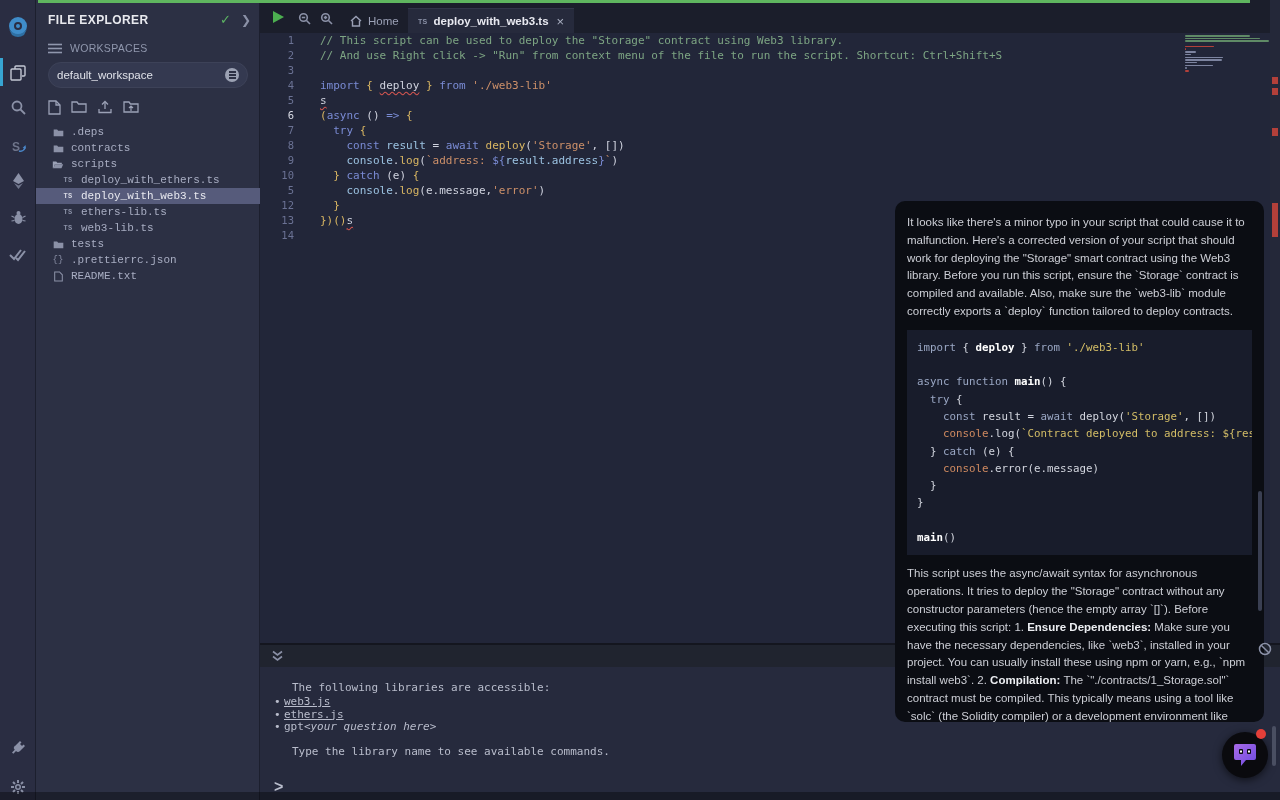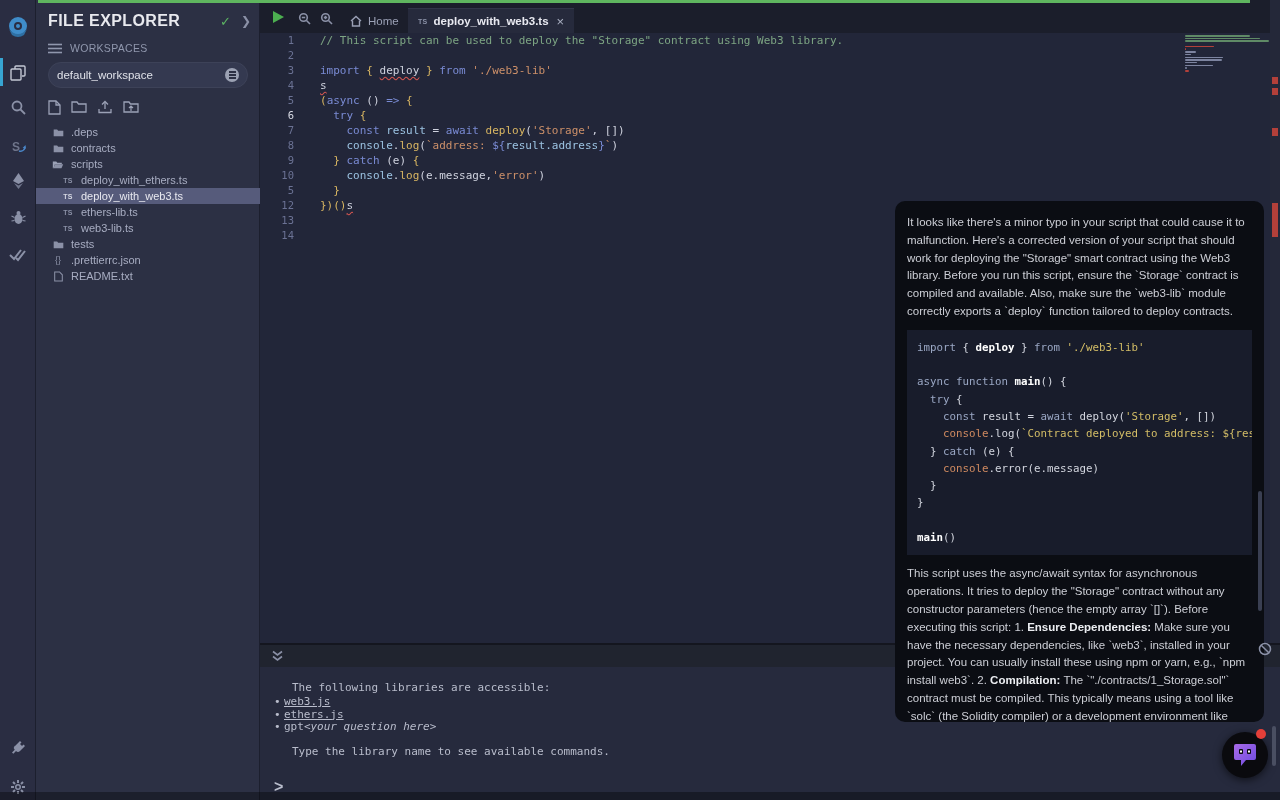--- a/index.html
+++ b/index.html
@@ -13,30 +13,30 @@
 
   
   #rail { left:0; top:0; width:36px; height:800px; background:#2a2d42; border-right:1px solid #1c1f2e; z-index:20; }
   .rail-icon { position:absolute; left:0; width:36px; height:30px; display:flex; align-items:center; justify-content:center; color:#8b91a7; cursor:pointer; }
   .rail-icon svg { display:block; }
   #rail-active-bar { left:0; top:58px; width:3px; height:28px; background:#37a5d2; }
 
   
   #panel { left:36px; top:0; width:224px; height:800px; background:#2c3044; border-right:1px solid #1c1f2e; z-index:10; color:#a4a9bf; }
   #panel-header { position:absolute; left:12px; top:12px; right:8px; display:flex; align-items:center; }
-  #panel-title { color:#e8e9ee; font-size:16px; font-weight:bold; letter-spacing:0.4px; flex:1; }
+  #panel-title { color:#e8e9ee; font-size:12px; font-weight:bold; letter-spacing:0.4px; flex:1; }
   #panel-check { color:#5cb463; font-size:13px; margin-right:10px; }
   #panel-chevron { color:#8b91a7; font-size:12px; }
   #ws-row { position:absolute; left:12px; top:42px; display:flex; align-items:center; gap:8px; color:#9097ad; font-size:10.5px; letter-spacing:0.3px; }
   #ws-dropdown { position:absolute; left:12px; top:62px; width:200px; height:26px; background:#343950; border:1px solid #3d4258; border-radius:13px; display:flex; align-items:center; padding:0 8px; cursor:pointer; }
   #ws-name { color:#dfe1e8; font-size:11.5px; flex:1; }
   #ws-circle { width:14px; height:14px; border-radius:50%; background:#9ba1b3; display:flex; flex-direction:column; align-items:center; justify-content:center; gap:1.5px; }
   #ws-circle i { display:block; width:7px; height:1.5px; background:#2c3044; }
   #file-actions { position:absolute; left:12px; top:100px; display:flex; gap:10px; color:#9ba1b6; }
-  #file-tree { position:absolute; left:0; top:124px; width:224px; font-size:11px; }
+  #file-tree { position:absolute; left:0; top:124px; width:224px; font-size:11px;font-family:Liberation Mono, monospace; }
   .tree-row { display:flex; align-items:center; height:16px; padding-left:14px; cursor:pointer; color:#a8adc2; white-space:nowrap; }
   .tree-row.indent { padding-left:24px; }
   .tree-row.selected { background:#565b7b; color:#e8e9f0; }
   .tree-ico { width:16px; display:inline-flex; justify-content:center; margin-right:5px; flex:none; }
   .ts-badge { font-size:7px; font-weight:bold; color:#8b91a7; letter-spacing:0.3px; }
   .tree-row.selected .ts-badge { color:#d7d9e4; }
 
   
   #editor { left:260px; top:0; width:1020px; height:645px; background:#222639; }
   #tabbar { position:absolute; left:0; top:0; width:1020px; height:33px; background:#1b1e2b; }
@@ -327,20 +327,21 @@
         <div class="gut-num">8</div>
         <div class="gut-num">9</div>
         <div class="gut-num">10</div>
         <div class="gut-num">5</div>
         <div class="gut-num">12</div>
         <div class="gut-num">13</div>
         <div class="gut-num">14</div>
       </div>
     <div id="code">
         <div class="code-line"><span class="t-c">// This script can be used to deploy the "Storage" contract using Web3 library.</span></div>
+        <div class="code-line"><span class="t-c">// And use Right click -&gt; "Run" from context menu of the file to run the script. Shortcut: Ctrl+Shift+S</span></div>
         <div class="code-line"></div>
         <div class="code-line"><span class="t-k">import </span><span class="t-y">{ </span><span class="t-we">deploy</span><span class="t-y"> }</span><span class="t-k"> from </span><span class="t-s">'./web3-lib'</span></div>
         <div class="code-line"><span class="t-we">s</span></div>
         <div class="code-line"><span class="t-y">(</span><span class="t-k">async</span><span class="t-w"> () </span><span class="t-k">=&gt;</span><span class="t-y"> {</span></div>
         <div class="code-line"><span class="t-w">  </span><span class="t-k">try</span><span class="t-y"> {</span></div>
         <div class="code-line"><span class="t-w">    </span><span class="t-k">const</span><span class="t-v"> result</span><span class="t-w"> = </span><span class="t-k">await</span><span class="t-y"> deploy</span><span class="t-w">(</span><span class="t-s">'Storage'</span><span class="t-w">, [])</span></div>
         <div class="code-line"><span class="t-w">    </span><span class="t-v">console</span><span class="t-w">.</span><span class="t-y">log</span><span class="t-w">(</span><span class="t-s">`address: </span><span class="t-k">${</span><span class="t-v">result.address</span><span class="t-k">}</span><span class="t-s">`</span><span class="t-w">)</span></div>
         <div class="code-line"><span class="t-w">  </span><span class="t-y">} </span><span class="t-k">catch</span><span class="t-w"> (e) </span><span class="t-y">{</span></div>
         <div class="code-line"><span class="t-w">    </span><span class="t-v">console</span><span class="t-w">.</span><span class="t-y">log</span><span class="t-w">(e.message,</span><span class="t-s">'error'</span><span class="t-w">)</span></div>
         <div class="code-line"><span class="t-w">  </span><span class="t-y">}</span></div>

